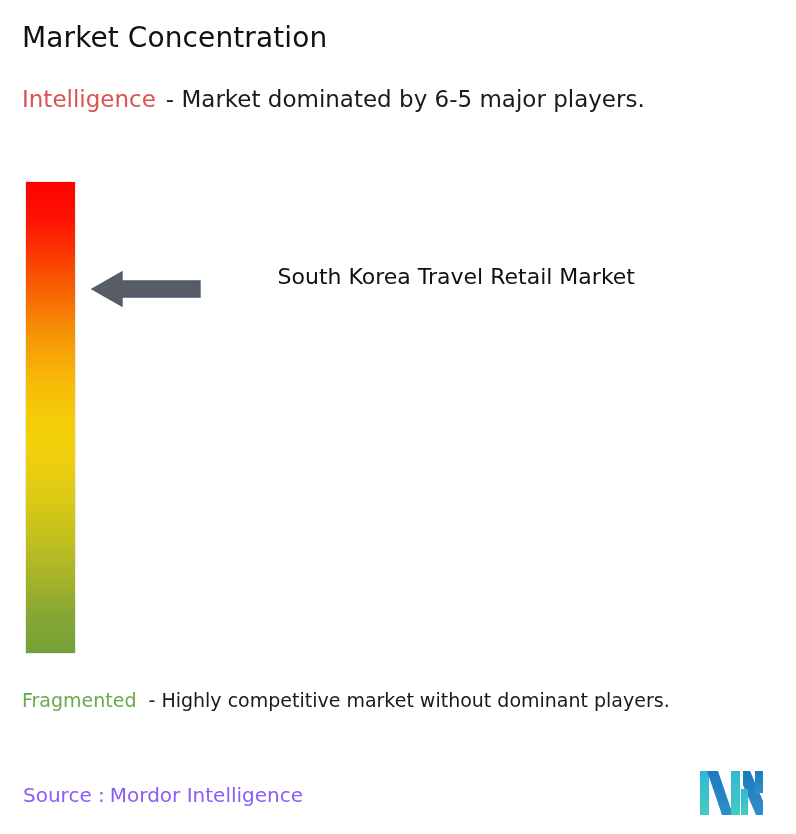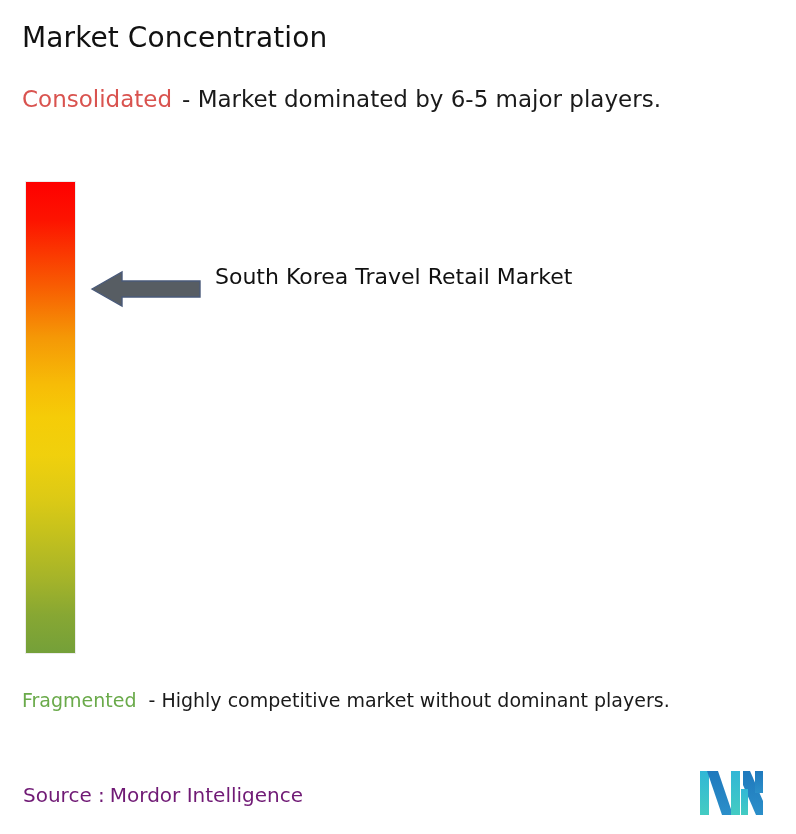--- a/index.html
+++ b/index.html
@@ -89,20 +89,21 @@
 
   
   .callout-label {
     position: absolute;
     left: 215px;
     top: 259px;
     width: 420px;
     font-size: 22px;
     line-height: 36px;
     color: #111111;
+    text-align: right;
   }
 
   
   .legend-bottom {
     position: absolute;
     left: 22px;
     top: 685px;
     width: 760px;
     font-size: 19px;
     line-height: 31px;
@@ -116,21 +117,21 @@
     width: 12px;
   }
 
   
   .source-line {
     position: absolute;
     left: 23px;
     top: 782px;
     font-size: 20px;
     line-height: 26px;
-    color: #701a75;
+    color: #8b5cf6;
     white-space: nowrap;
   }
   .source-line .source-label {
     margin-right: 5px;
   }
 
   .logo {
     position: absolute;
     left: 700px;
     top: 771px;
@@ -139,21 +140,21 @@
   }
 </style>
 </head>
 <body>
 
 <div class="page">
 
   <div class="title">Market Concentration</div>
 
   <div class="legend-top">
-    <span class="kw-consolidated">Consolidated</span><span class="sep"></span><span>- Market dominated by 6-5 major players.</span>
+    <span class="kw-consolidated">Intelligence</span><span class="sep"></span><span>- Market dominated by 6-5 major players.</span>
   </div>
 
   <div class="gradient-bar"></div>
 
   <div class="callout-arrow">
     <svg width="112" height="46" viewBox="0 0 112 46" xmlns="http://www.w3.org/2000/svg">
       <polygon points="2,23 32,6 32,15 110,15 110,31 32,31 32,40" fill="#575d63" stroke="#4a5a79" stroke-width="1.4" stroke-linejoin="miter"></polygon>
     </svg>
   </div>
 

